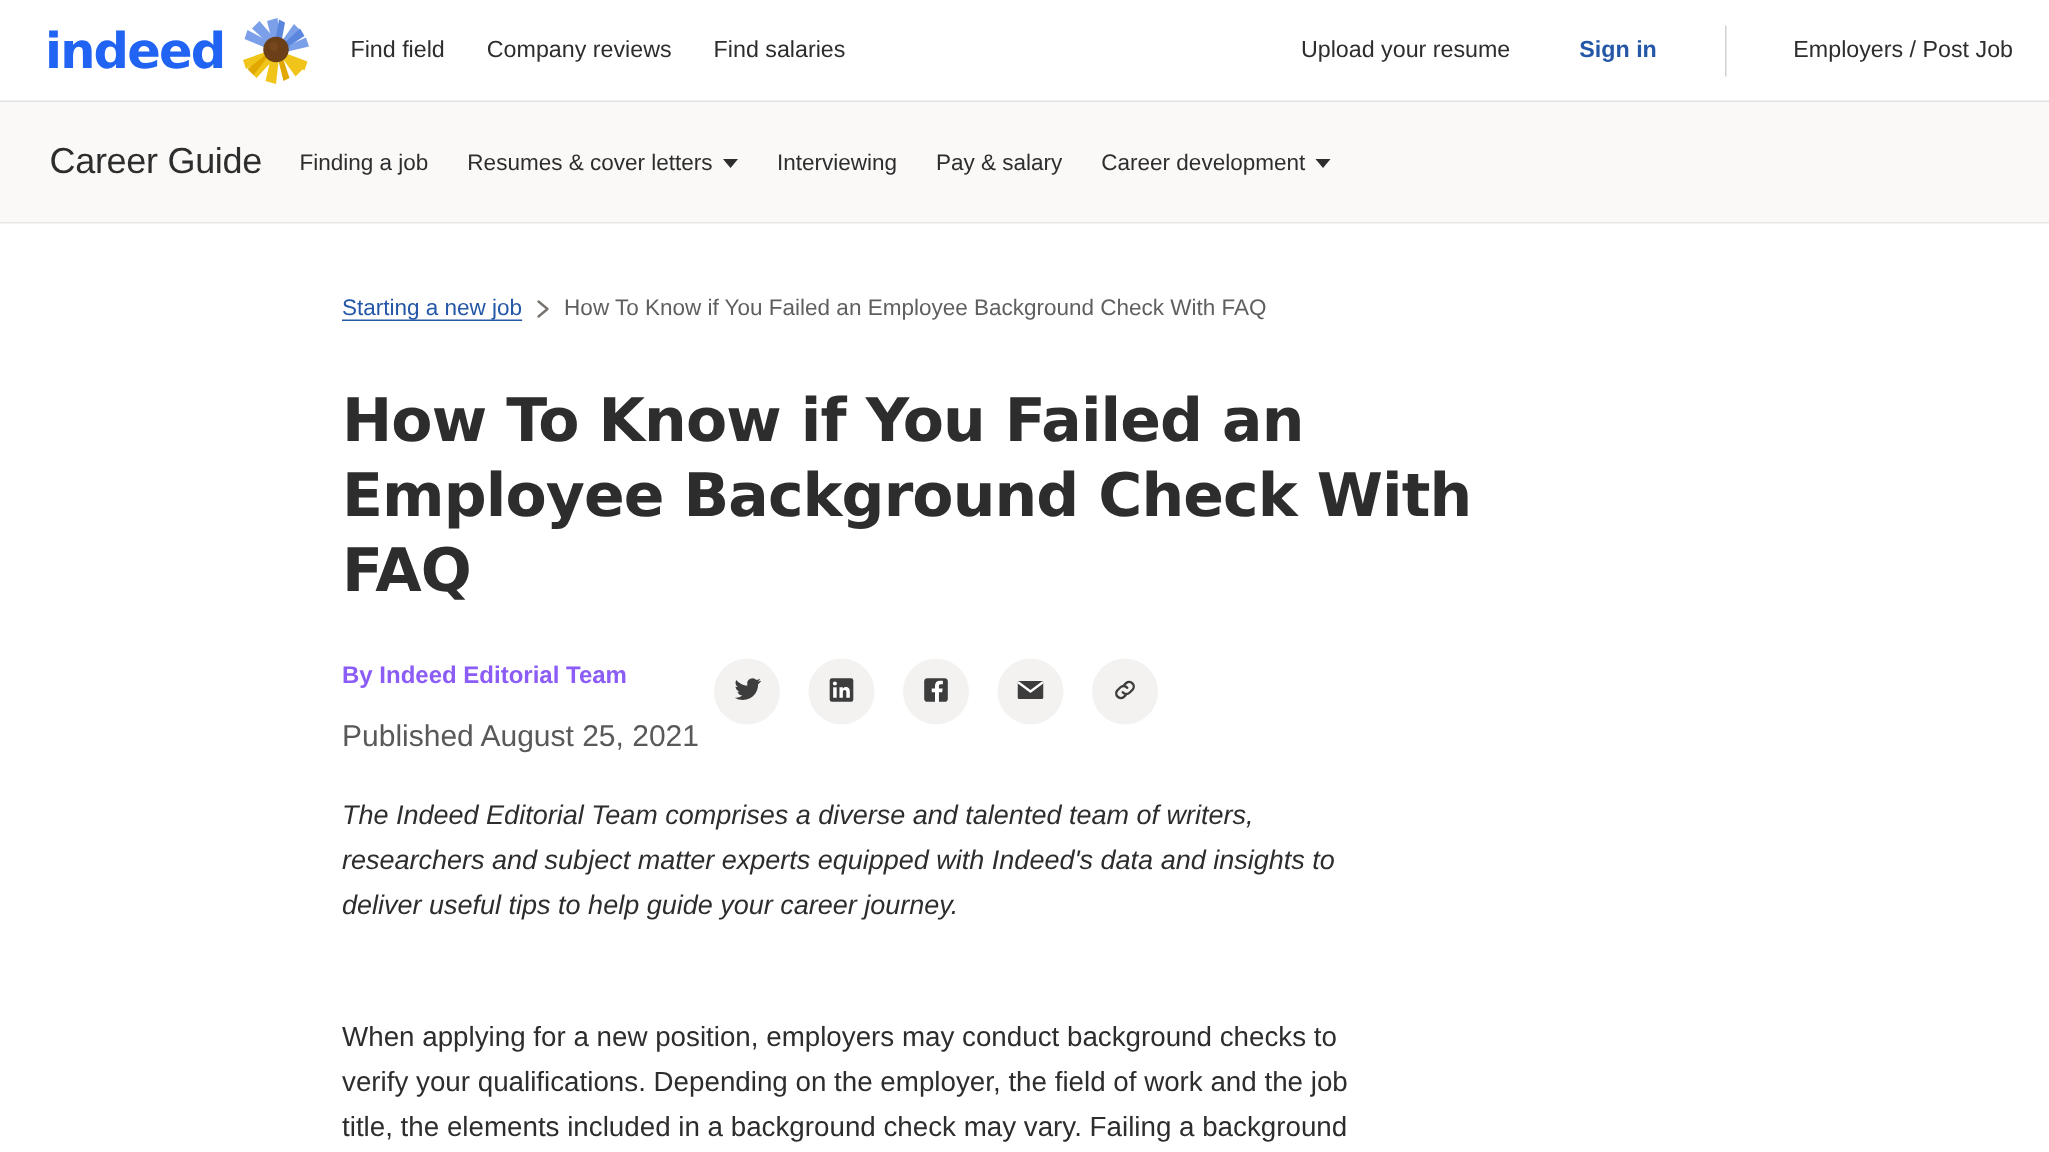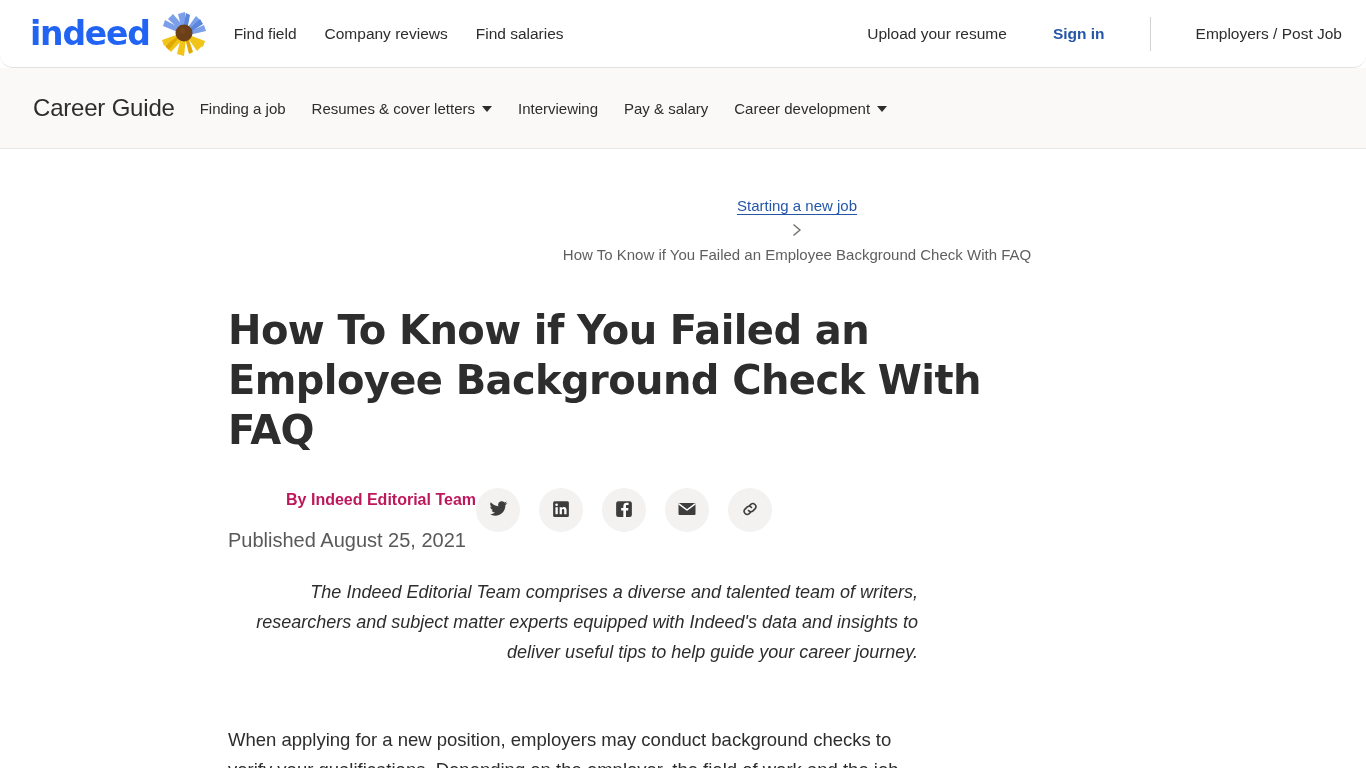--- a/index.html
+++ b/index.html
@@ -14,21 +14,20 @@
 
   
   .top-header {
     position: relative;
     height: 68px;
     background: #ffffff;
     border-bottom: 1px solid #e4e2e0;
     display: flex;
     align-items: center;
     padding: 0 24px 0 24px;
-    border-radius: 13px;
   }
   .brand {
     display: flex;
     align-items: center;
     gap: 0px;
     margin-right: 26px;
     text-decoration: none;
   }
   .logo-wordmark {
     font-family: "DejaVu Sans", sans-serif;
@@ -169,21 +168,20 @@
     padding-left: 228px;
     padding-top: 48px;
   }
   .breadcrumb {
     display: flex;
     align-items: center;
     gap: 9px;
     font-size: 15px;
     color: #595959;
     margin-bottom: 0;
-    flex-direction: column;
   }
   .crumb-link {
     color: #2557a7;
     text-decoration: underline;
     text-underline-offset: 3px;
   }
   .crumb-sep { line-height: 0; display: inline-flex; }
   .crumb-current { color: #5f5f5f; }
 
   h1.article-title {
@@ -202,23 +200,22 @@
     align-items: flex-start;
     margin-top: 32px;
   }
   .byline {
     min-width: 248px;
     padding-top: 2px;
   }
   .byline .author {
     font-size: 16px;
     font-weight: 700;
-    color: #be185d;
+    color: #8b5cf6;
     line-height: 21px;
-    text-align: right;
   }
   .byline .published {
     font-size: 20px;
     color: #595959;
     line-height: 21px;
     margin-top: 20px;
   }
   .share-row {
     display: flex;
     align-items: center;
@@ -237,21 +234,20 @@
     cursor: pointer;
   }
 
   .editorial-note {
     margin-top: 26px;
     font-size: 18px;
     line-height: 30px;
     font-style: italic;
     color: #2d2d2d;
     max-width: 690px;
-    text-align: right;
   }
 
   .body-para {
     margin-top: 58px;
     font-size: 18.5px;
     line-height: 30px;
     color: #2d2d2d;
     max-width: 690px;
   }
 </style>

